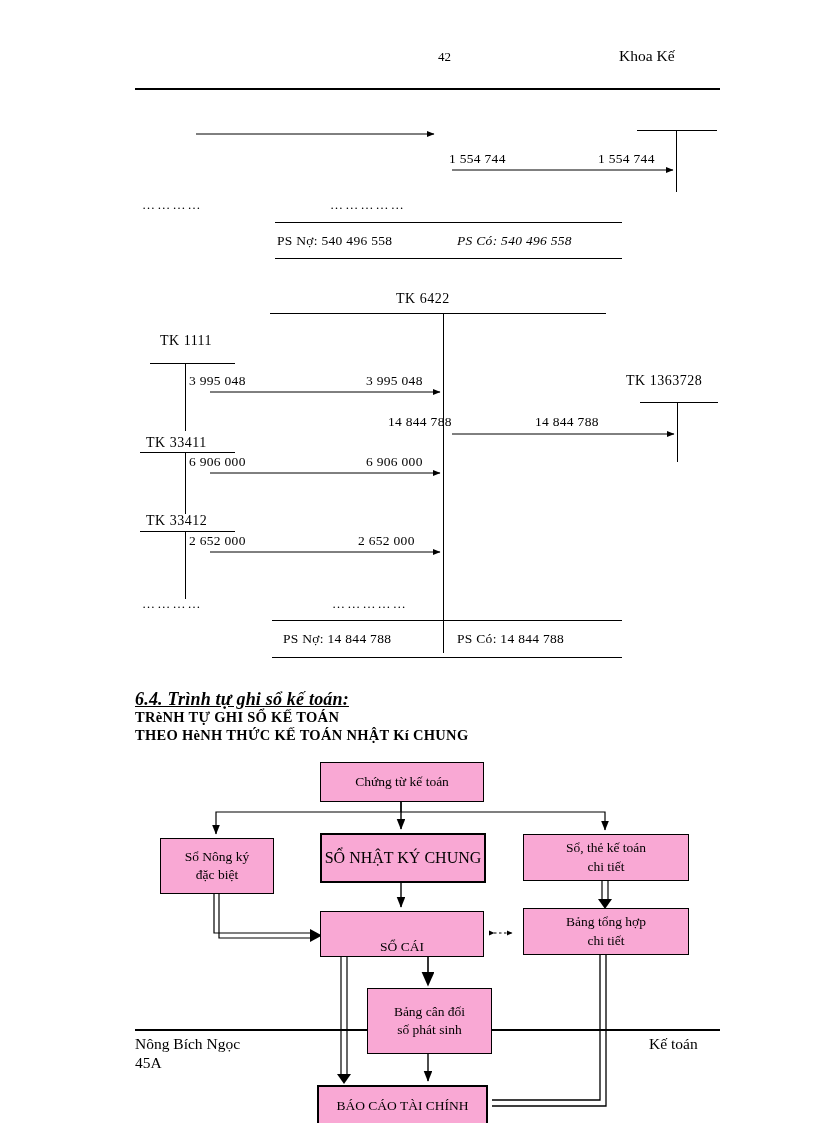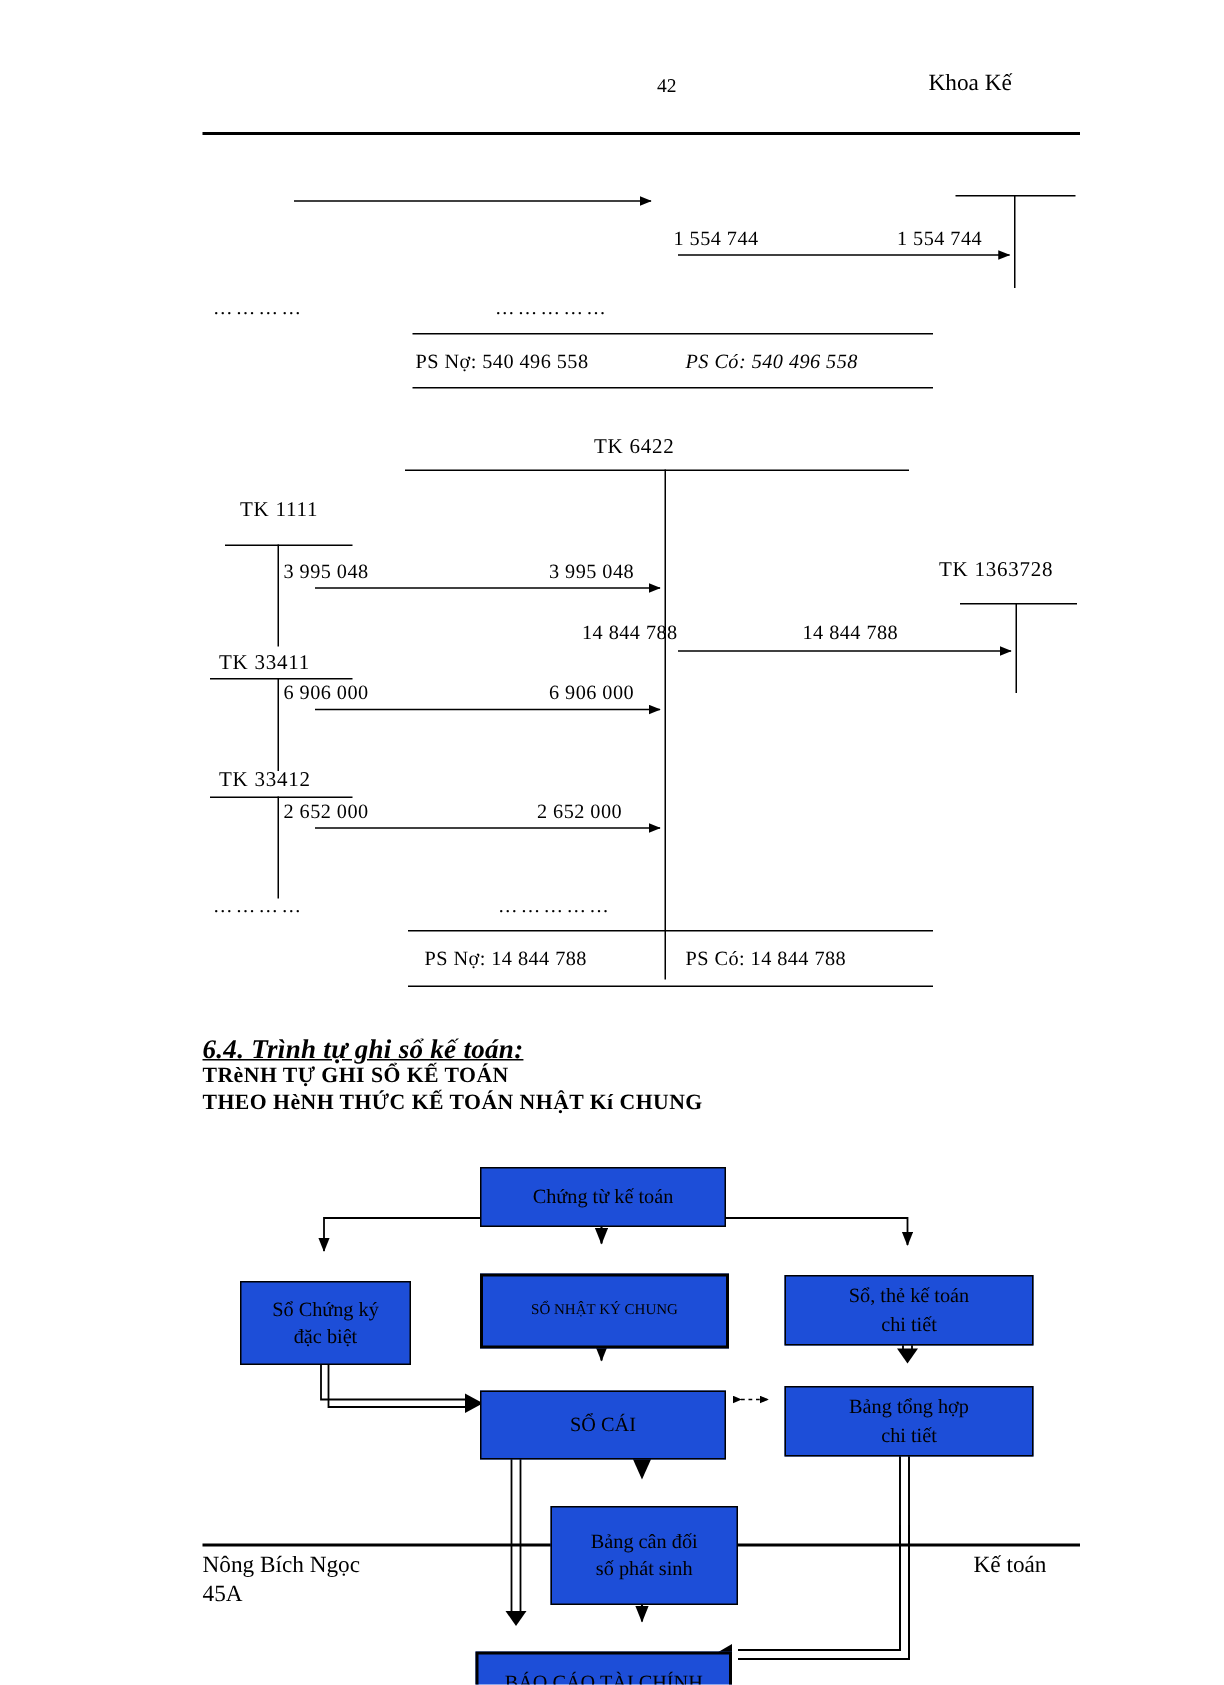--- a/index.html
+++ b/index.html
@@ -32,24 +32,24 @@
   
   svg.overlay{position:absolute;left:0;top:0;width:816px;height:1123px;pointer-events:none;}
 
   
   .sec-title{left:135px;top:690px;font-size:18px;font-style:italic;font-weight:bold;
              text-decoration:underline;letter-spacing:.2px;}
   .sec-sub1{left:135px;top:710px;font-size:14.5px;font-weight:bold;letter-spacing:.3px;}
   .sec-sub2{left:135px;top:728px;font-size:14.5px;font-weight:bold;letter-spacing:.3px;}
 
   
-  .fbox{position:absolute;border:1px solid #000;background:#1d4ed8;
+  .fbox{position:absolute;border:1px solid #000;background:#f9a8d4;
         display:flex;flex-direction:column;align-items:center;justify-content:center;
-        text-align:center;font-size:13.5px;line-height:1.35;z-index:3;margin-top:16px;}
-  .fbox.bold{border:2px solid #000;font-size:10px;}
+        text-align:center;font-size:13.5px;line-height:1.35;z-index:3;}
+  .fbox.bold{border:2px solid #000;font-size:16px;}
   .fbox .l2{display:block;}
 </style>
 </head>
 <body>
 
 <div class="page">
 
   <div class="txt hdr-page">42</div>
   <div class="txt hdr-right">Khoa Kế</div>
   <div class="hdr-rule"></div>
@@ -106,34 +106,34 @@
 
   <div class="txt sec-title">6.4. Trình tự ghi sổ kế toán:</div>
   <div class="txt sec-sub1">TRèNH TỰ GHI SỔ KẾ TOÁN</div>
   <div class="txt sec-sub2">THEO HèNH THỨC KẾ TOÁN NHẬT Kí CHUNG</div>
 
   <div class="fbox" style="left:320px;top:762px;width:162px;height:38px;">
     <span>Chứng từ kế toán</span>
   </div>
 
   <div class="fbox" style="left:160px;top:838px;width:112px;height:54px;">
-    <span>Sổ  Chứng ký</span>
+    <span>Sổ  Nông ký</span>
     <span class="l2">đặc biệt</span>
   </div>
 
   <div class="fbox bold" style="left:320px;top:833px;width:162px;height:46px;">
     <span>SỔ NHẬT KÝ  CHUNG</span>
   </div>
 
   <div class="fbox" style="left:523px;top:834px;width:164px;height:45px;">
     <span>Sổ, thẻ kế toán</span>
     <span class="l2">chi tiết</span>
   </div>
 
-  <div class="fbox" style="left:320px;top:911px;width:162px;height:44px;">
+  <div class="fbox" style="left:320px;top:911px;width:162px;height:44px;justify-content:flex-end;">
     <span>SỔ CÁI</span>
   </div>
 
   <div class="fbox" style="left:523px;top:908px;width:164px;height:45px;">
     <span>Bảng tổng hợp</span>
     <span class="l2">chi tiết</span>
   </div>
 
   <div class="fbox" style="left:367px;top:988px;width:123px;height:64px;">
     <span>Bảng cân đối</span>

